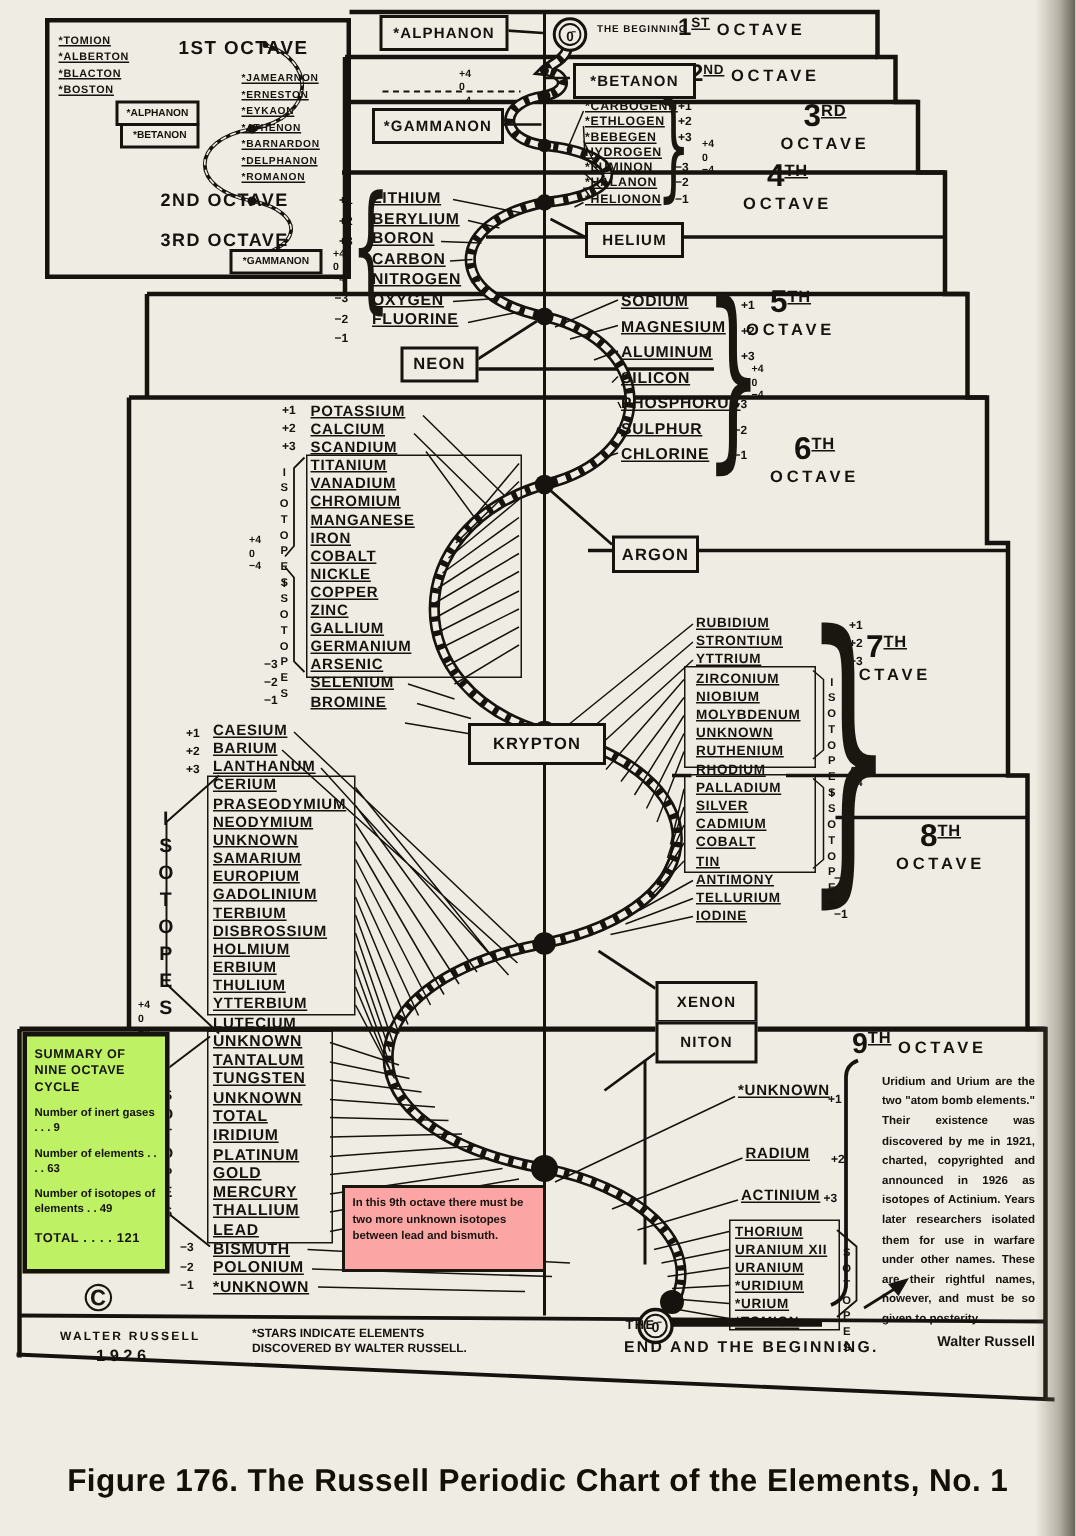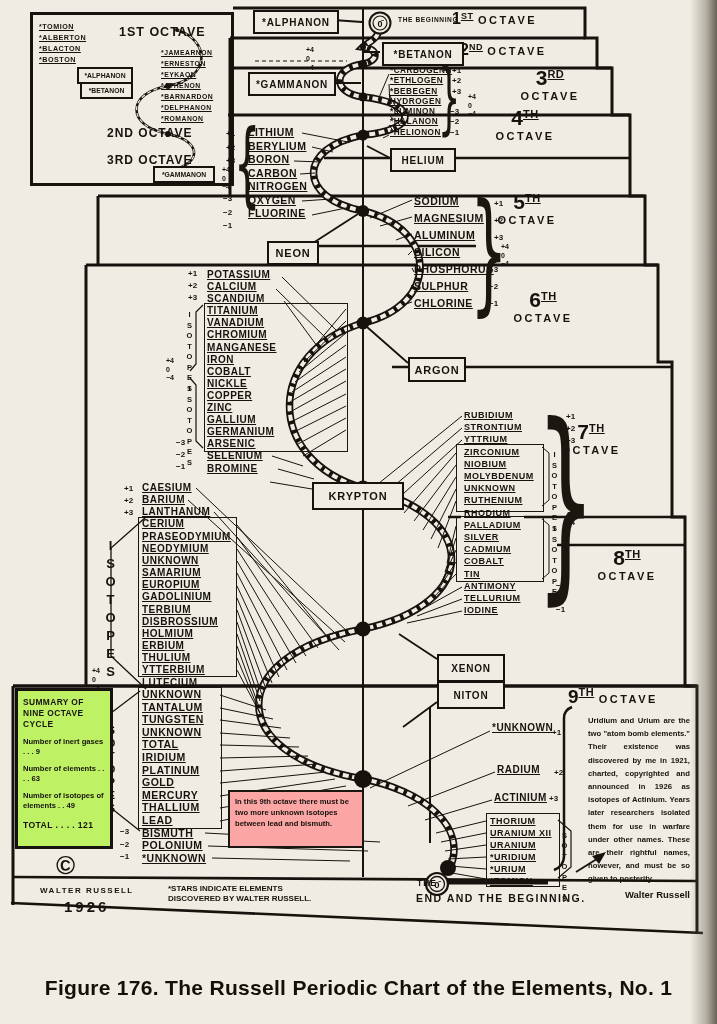--- a/index.html
+++ b/index.html
@@ -417,21 +417,21 @@
   </div>
 <div class="gasbox" style="left:382px;top:42px;width:78px;height:20px;">
     <span>*BETANON</span>
   </div>
 <div class="gasbox" style="left:248px;top:72px;width:84px;height:20px;">
     <span>*GAMMANON</span>
   </div>
 <div class="gasbox" style="left:390px;top:148px;width:62px;height:20px;">
     <span>HELIUM</span>
   </div>
-<div class="gasbox" style="left:267px;top:241px;width:48px;height:20px;font-size:11px;">
+<div class="gasbox" style="left:267px;top:231px;width:48px;height:20px;font-size:11px;">
     <span>NEON</span>
   </div>
 <div class="gasbox" style="left:408px;top:357px;width:54px;height:21px;font-size:11px;text-align:right;">
     <span>ARGON</span>
   </div>
 <div class="gasbox" style="left:312px;top:482px;width:88px;height:24px;font-size:11px;">
     <span>KRYPTON</span>
   </div>
 <div class="gasbox" style="left:437px;top:654px;width:64px;height:24px;">
     <span>XENON</span>
@@ -454,17 +454,17 @@
 
 <div class="ninth" style="left:588px;top:714px;width:102px;">
   <div class="body">Uridium and Urium are the two "atom bomb elements." Their existence was discovered by me in 1921, charted, copyrighted and announced in 1926 as isotopes of Actinium. Years later researchers isolated them for use in warfare under other names. These are their rightful names, however, and must be so given to posterity.</div>
   <div style="font-size:9.5px;font-weight:700;margin-top:3px;text-align:right;">Walter Russell</div>
 </div>
 
 <div class="abs smallcaps" style="left:417px;top:862px;font-size:8.5px;letter-spacing:1px;margin-top:16px;">THE</div>
 <div class="abs smallcaps" style="left:416px;top:892px;font-size:10.5px;letter-spacing:1.5px;">END AND THE BEGINNING.</div>
 <div class="abs ink" style="left:56px;top:850px;font-size:26px;font-weight:700;">©</div>
 <div class="abs smallcaps" style="left:40px;top:886px;font-size:8px;letter-spacing:1.5px;">WALTER RUSSELL</div>
-<div class="abs smallcaps" style="left:64px;top:898px;font-size:15px;letter-spacing:3px;">1926</div>
+<div class="abs smallcaps" style="left:64px;top:898px;font-size:11px;letter-spacing:3px;">1926</div>
 <div class="abs smallcaps" style="left:168px;top:884px;width:150px;font-size:8px;white-space:normal;line-height:10px;">*STARS INDICATE ELEMENTS DISCOVERED BY WALTER RUSSELL.</div>
 
 <div class="caption">Figure 176. The Russell Periodic Chart of the Elements, No. 1</div>
 <div class="edge"></div>
 
 </body></html>

